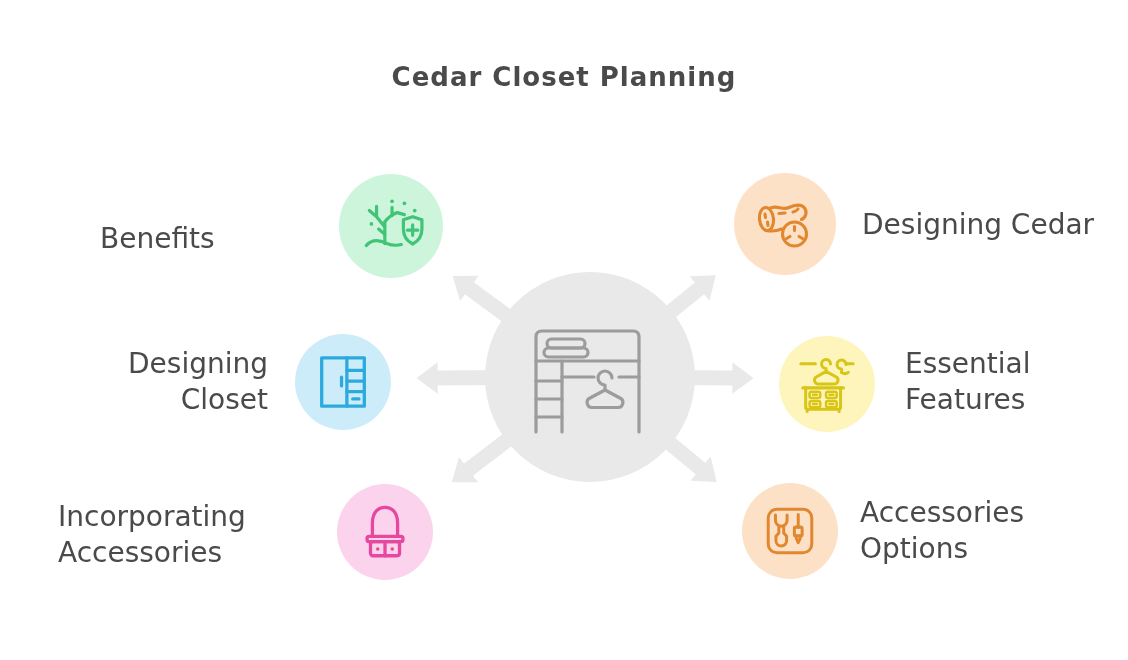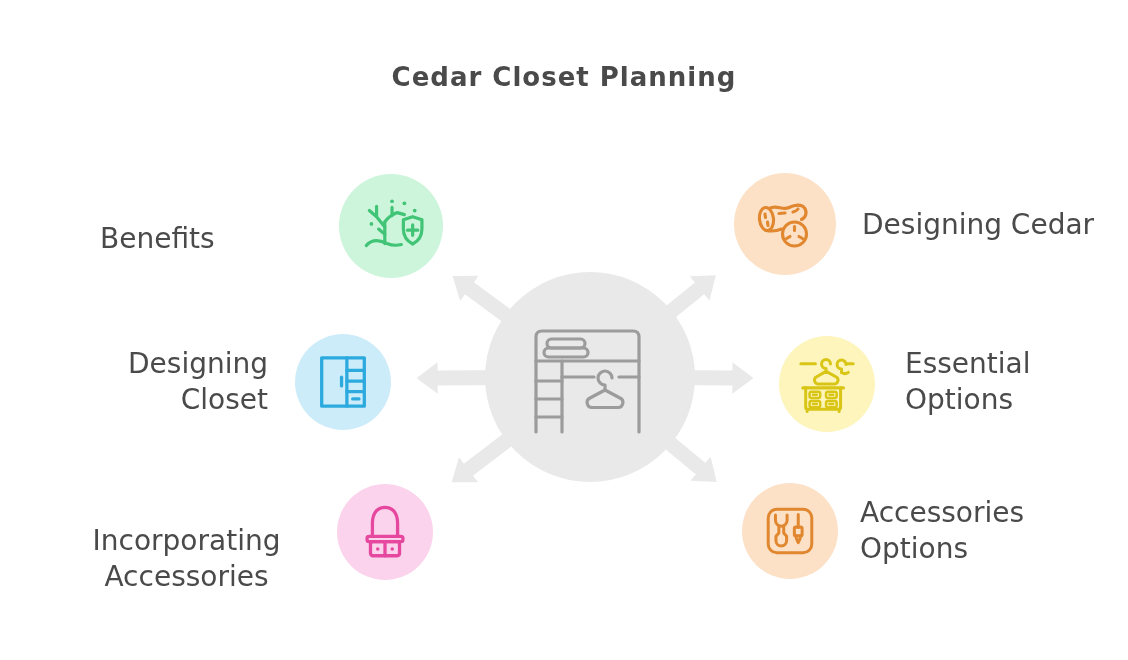--- a/index.html
+++ b/index.html
@@ -13,21 +13,21 @@
   .c-choosing{left:734px;top:173px;width:102px;height:102px;}
   .c-designing{left:295px;top:334px;width:96px;height:96px;}
   .c-essential{left:779px;top:336px;width:96px;height:96px;}
   .c-incorporating{left:337px;top:484px;width:96px;height:96px;}
   .c-installation{left:742px;top:483px;width:96px;height:96px;}
   .node-label{position:absolute;color:#4a4a4a;font-size:28px;line-height:36px;}
   .l-benefits{left:100px;top:221px;width:215px;text-align:left;}
   .l-choosing{left:862px;top:207px;width:250px;text-align:left;}
   .l-designing{left:80px;top:346px;width:188px;text-align:right;}
   .l-essential{left:905px;top:346px;width:170px;text-align:left;}
-  .l-incorporating{left:58px;top:523px;width:257px;text-align:center;}
+  .l-incorporating{left:58px;top:499px;width:257px;text-align:left;}
   .l-installation{left:860px;top:495px;width:210px;text-align:left;}
   svg{display:block;}
 </style>
 </head>
 <body>
 
 <div class="canvas">
 
   <div class="title">Cedar Closet Planning</div>
 
@@ -131,21 +131,21 @@
       </g>
       <g stroke="#d8c516" stroke-width="2.6" fill="none" stroke-linecap="round" stroke-linejoin="round">
         <rect x="14" y="40" width="11" height="6.5" rx="2"></rect>
         <rect x="31" y="40" width="11" height="6.5" rx="2"></rect>
         <rect x="14" y="49.5" width="11" height="6.5" rx="2"></rect>
         <rect x="31" y="49.5" width="11" height="6.5" rx="2"></rect>
         <path d="M17.5,43.2 h4 M34.5,43.2 h4 M17.5,52.7 h4 M34.5,52.7 h4"></path>
       </g>
     </svg>
   </div>
-  <div class="node-label l-essential">Essential Options</div>
+  <div class="node-label l-essential">Essential Features</div>
 
   <div class="node-circle c-incorporating" style="background-color: rgb(251, 211, 236);">
     <svg width="62" height="62" viewBox="0 0 64 64">
       <g stroke="#e6479f" stroke-width="3.4" fill="none" stroke-linecap="round" stroke-linejoin="round">
         <path d="M19,36.5 V23 C19,11 25.5,6.5 32,6.5 C38.5,6.5 45,11 45,23 V36.5"></path>
         <rect x="13.5" y="36.5" width="37" height="5.5" rx="2"></rect>
         <rect x="17" y="42" width="30" height="14.5" rx="2.5"></rect>
         <path d="M32,42 V56.5"></path>
       </g>
       <g fill="#e6479f">

